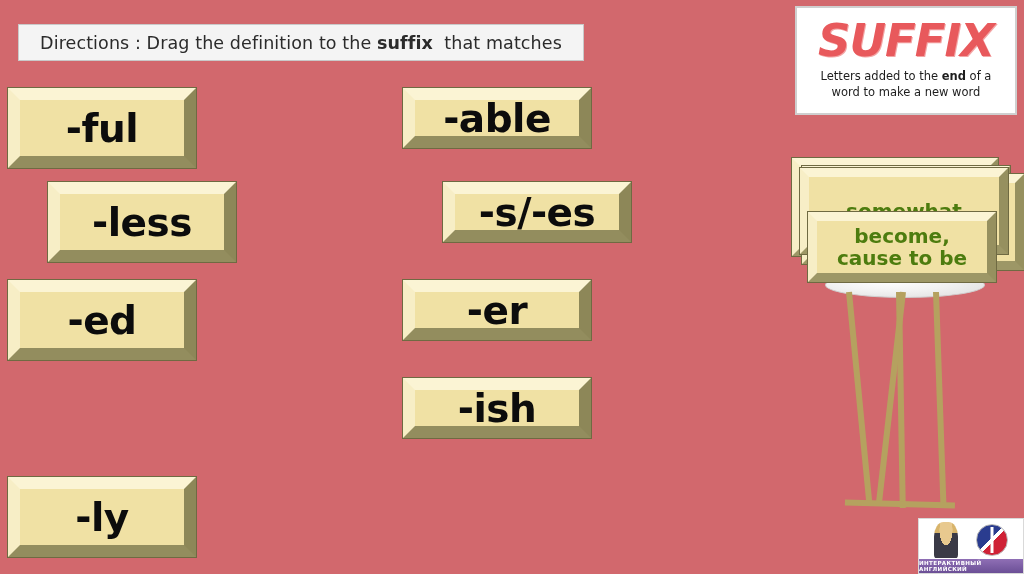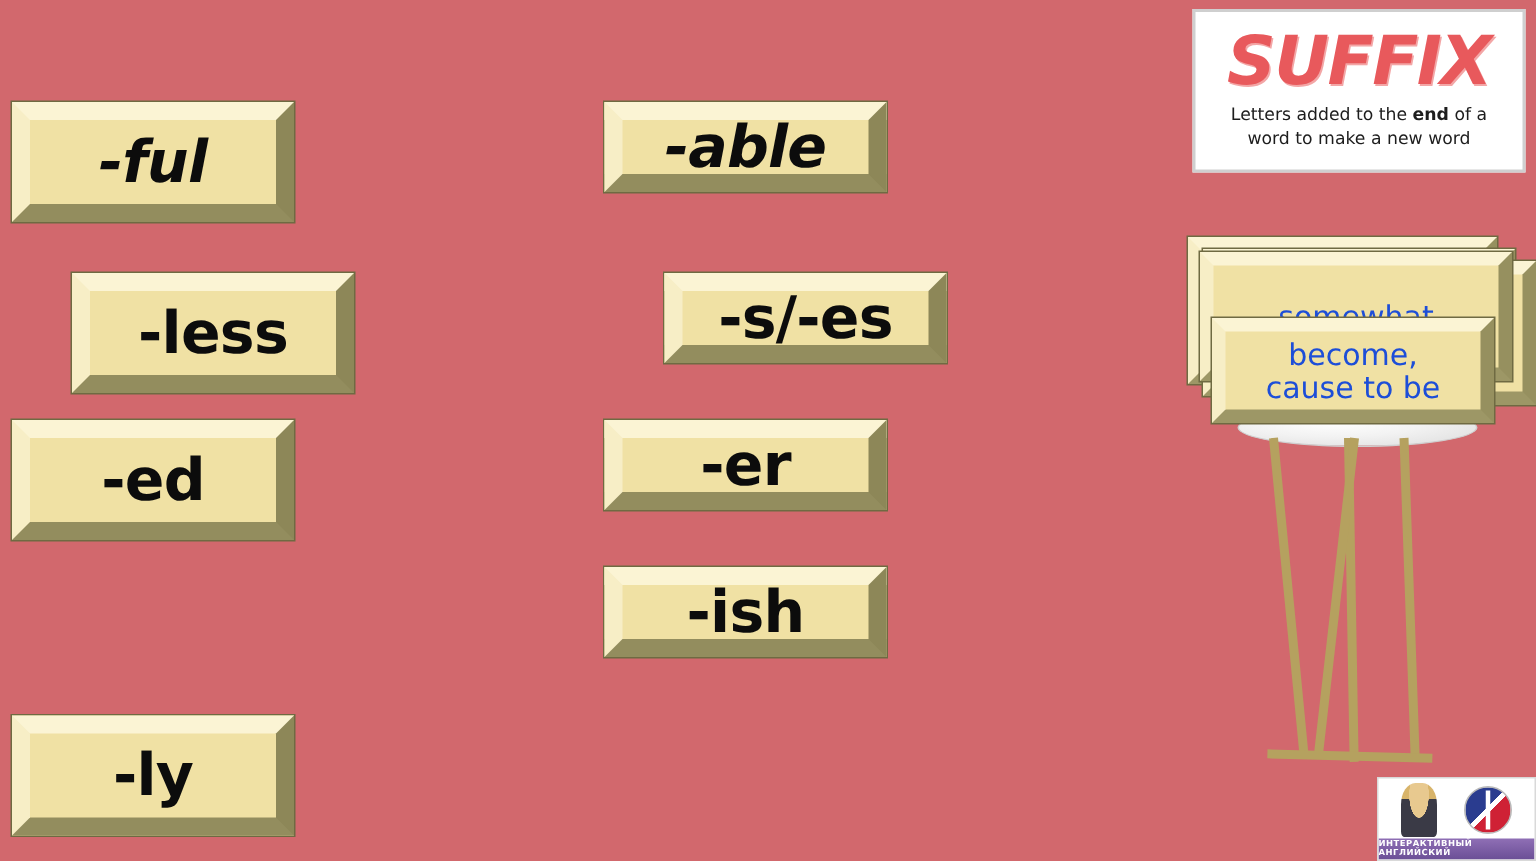--- a/index.html
+++ b/index.html
@@ -59,21 +59,21 @@
     color: #0c0c0c;
     line-height: 1;
     letter-spacing: -0.5px;
   }
 
   
   .col-left  { left: 8px;  width: 188px; height: 80px; }
   
   .col-mid   { left: 403px; width: 188px; height: 60px; }
 
-  .row-1 { top: 68px; font-style: italic;  }
+  .row-1 { top: 88px;  }
   .row-2 { top: 182px; margin-left: 40px; }
   .row-3 { top: 280px; }
   .row-4 { top: 378px; }
   .row-5 { top: 477px; }
 
   
   #suffix-card {
     position: absolute;
     left: 795px;
     top: 6px;
@@ -135,23 +135,23 @@
     border-left-color: #f7eec6;
     border-right-color: #96905f;
     border-bottom-color: #9d9766;
     box-shadow: 0 0 0 1px #6f6a42;
     display: flex;
     align-items: center;
     justify-content: center;
   }
   .stack-tile .stack-label {
     font-family: "DejaVu Sans", sans-serif;
-    font-weight: normal;
+    font-weight: bold;
     font-size: 20px;
-    color: #1d4ed8;
+    color: #4d7c0f;
     line-height: 1.12;
     text-align: center;
     white-space: pre-line;
   }
   #stack-back-3 { left: 12px; top: 8px;  width: 206px; height: 98px; }
   #stack-back-2 { left: 22px; top: 16px; width: 208px; height: 98px; }
   #stack-back-1 { left: 32px; top: 24px; width: 212px; height: 96px; }
   #stack-card-somewhat { left: 20px; top: 18px; width: 208px; height: 86px; }
   #stack-card-become   { left: 28px; top: 62px; width: 188px; height: 70px; }
 
@@ -195,20 +195,23 @@
     font-weight: bold;
     letter-spacing: 0.35px;
     display: flex; align-items: center; justify-content: center;
   }
 </style>
 </head>
 <body>
 
 <div id="stage">
 
+  <div id="directions-banner">
+    <span>Directions : Drag the definition to the </span><span class="bold">suffix</span><span>  that matches</span>
+  </div>
 
   <div class="tile col-left row-1">
     <span class="tile-label">-ful</span>
   </div>
   <div class="tile col-left row-2">
     <span class="tile-label">-less</span>
   </div>
   <div class="tile col-left row-3">
     <span class="tile-label">-ed</span>
   </div>

